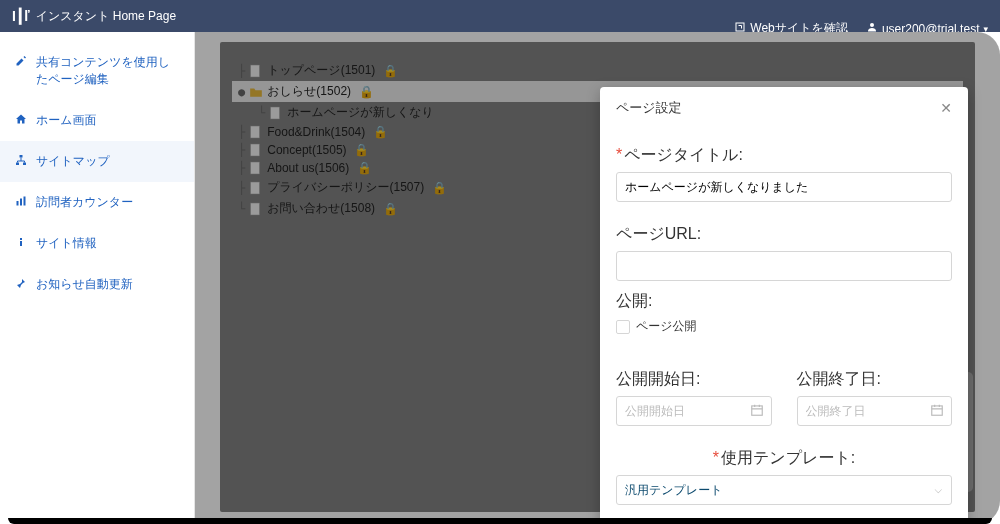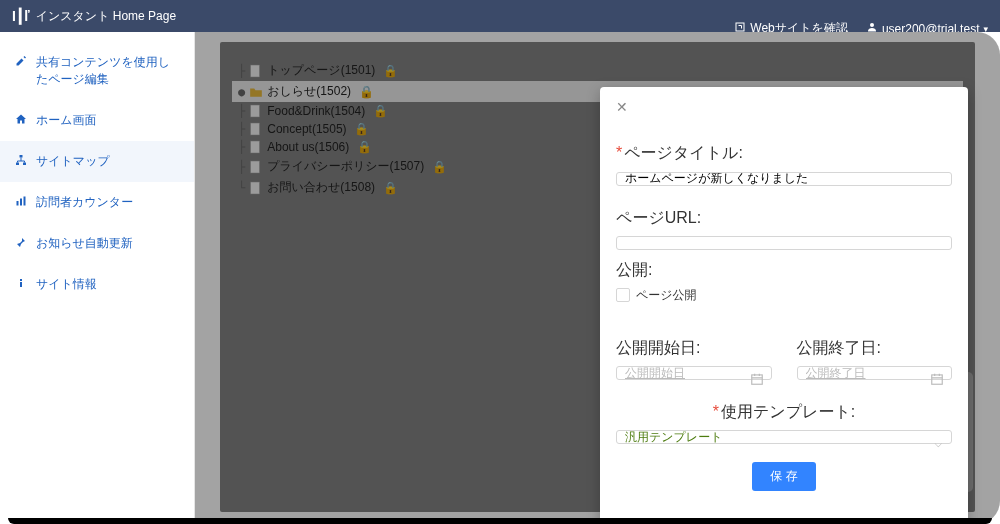--- a/index.html
+++ b/index.html
@@ -30,32 +30,32 @@
     .tree-row.page .tree-icon svg { fill: #bbb; stroke: #888; }
     .tree-row .label { }
     .tree-row.highlight { background: #e6e6e6; }
     .modal { position: absolute; top: 55px; left: 405px; width: 368px; height: 440px; background: #fff; border-radius: 4px; box-shadow: 0 4px 14px rgba(0,0,0,0.25); overflow: hidden; }
     .modal-header { display: flex; align-items: center; padding: 12px 16px 10px; font-size: 13px; }
     .modal-header .title { flex: 1; }
     .modal-close { color: #888; cursor: pointer; font-size: 14px; }
     .modal-body { padding: 6px 16px 16px 16px; overflow-y: auto; height: calc(100% - 42px); }
     .form-label { display: block; margin: 12px 0 6px; font-size: 16px; }
     .req { color: #e74c3c; margin-right: 2px; }
-    .form-input { width: 100%; height: 14px; border: 1px solid #d6d6d6; border-radius: 3px; padding: 0 8px; font-size: 12px; }
+    .form-input { width: 100%; height: 30px; border: 1px solid #d6d6d6; border-radius: 3px; padding: 0 8px; font-size: 12px; }
     .form-input::placeholder { color: #bbb; }
     .checkbox-row { display: flex; align-items: center; gap: 6px; margin-top: 4px; }
     .checkbox { width: 14px; height: 14px; border: 1px solid #d6d6d6; border-radius: 2px; }
     .checkbox-label { font-size: 12px; }
     .date-row { display: flex; gap: 25px; }
     .date-col { flex: 1; }
     .date-input { position: relative; }
-    .date-input input { padding-right: 38px; color: #bbb; text-decoration: underline; }
+    .date-input input { padding-right: 38px; color: #bbb; }
     .cal-icon { position: absolute; right: 8px; top: 7px; color: #bbb; }
     .select-wrap { position: relative; }
-    .select-wrap .form-input { color: #4d7c0f; }
+    .select-wrap .form-input { color: #0c4a6e; }
     .select-caret { position: absolute; right: 10px; top: 9px; color: #bbb; font-size: 10px; }
     .save-btn-wrap { display: flex; justify-content: center; margin-top: 18px; }
     .save-btn { background: #3284ff; color: #fff; border: none; border-radius: 3px; padding: 6px 18px; font-size: 12px; cursor: pointer; }
     .scrollbar-stub { position: absolute; right: 2px; top: 330px; width: 10px; height: 120px; background: #c2c2c2; border-radius: 5px; opacity: 0.6; }
     .bottom-edge { position: absolute; left: 8px; right: 8px; bottom: 0; height: 6px; background: #000; border-radius: 0 0 10px 10px; }
   </style>
 </head>
 <body>
 
 <div class="app">
@@ -121,33 +121,33 @@
               <rect x="3" y="12" width="4" height="9"></rect>
               <rect x="10" y="7" width="4" height="14"></rect>
               <rect x="17" y="3" width="4" height="18"></rect>
             </svg>
           </span>
         <span>訪問者カウンター</span>
       </div>
       <div class="sidebar-item">
         <span class="sb-icon">
             <svg width="12" height="12" viewBox="0 0 24 24" fill="#2062c0">
-              <path d="M14 4l6 6-4 2-4 4-2 6-6-6 6-2 4-4 0-6z"></path>
-            </svg>
-          </span>
-        <span>お知らせ自動更新</span>
-      </div>
-      <div class="sidebar-item">
-        <span class="sb-icon">
-            <svg width="12" height="12" viewBox="0 0 24 24" fill="#2062c0">
               <rect x="10" y="10" width="4" height="10"></rect>
               <rect x="10" y="4" width="4" height="4"></rect>
             </svg>
           </span>
         <span>サイト情報</span>
+      </div>
+      <div class="sidebar-item">
+        <span class="sb-icon">
+            <svg width="12" height="12" viewBox="0 0 24 24" fill="#2062c0">
+              <path d="M14 4l6 6-4 2-4 4-2 6-6-6 6-2 4-4 0-6z"></path>
+            </svg>
+          </span>
+        <span>お知らせ自動更新</span>
       </div>
     </div>
 
     <div class="main">
       <div class="content-card">
         <div class="tree">
           <div class="tree-row page tree-indent1">
             <span class="tree-prefix">├</span>
             <span class="tree-icon">
                 <svg width="12" height="14" viewBox="0 0 24 28">
@@ -160,20 +160,29 @@
           <div class="tree-row expanded highlight tree-indent1">
             <span class="tree-prefix">●</span>
             <span class="tree-icon">
                 <svg width="14" height="12" viewBox="0 0 24 20">
                   <path d="M2 4h7l2 3h11v11H2z" fill="#e4b63a"></path>
                 </svg>
               </span>
             <span class="label">おしらせ(1502)</span>
             <span class="lock-icon">🔒</span>
           </div>
+          <div class="tree-row page tree-indent2">
+            <span class="tree-prefix">└</span>
+            <span class="tree-icon">
+                <svg width="12" height="14" viewBox="0 0 24 28">
+                  <rect x="3" y="2" width="18" height="24" fill="#eee" stroke="#999"></rect>
+                </svg>
+              </span>
+            <span class="label">ホームページが新しくなり</span>
+          </div>
           <div class="tree-row page tree-indent1">
             <span class="tree-prefix">├</span>
             <span class="tree-icon">
                 <svg width="12" height="14" viewBox="0 0 24 28">
                   <rect x="3" y="2" width="18" height="24" fill="#eee" stroke="#999"></rect>
                 </svg>
               </span>
             <span class="label">Food&amp;Drink(1504)</span>
             <span class="lock-icon">🔒</span>
           </div>
@@ -218,20 +227,21 @@
             <span class="lock-icon">🔒</span>
           </div>
         </div>
         <div class="scrollbar-stub"></div>
       </div>
 
       <div class="content-overlay"></div>
 
       <div class="modal">
         <div class="modal-header">
+          <span class="title">ページ設定</span>
           <span class="modal-close">✕</span>
         </div>
         <div class="modal-body">
           <label class="form-label"><span class="req">*</span><span>ページタイトル:</span></label>
           <input class="form-input" value="ホームページが新しくなりました" style="">
 
           <label class="form-label" style="margin-top:22px;">ページURL:</label>
           <input class="form-input" style="">
 
           <label class="form-label" style="margin-top:10px;">公開:</label>

